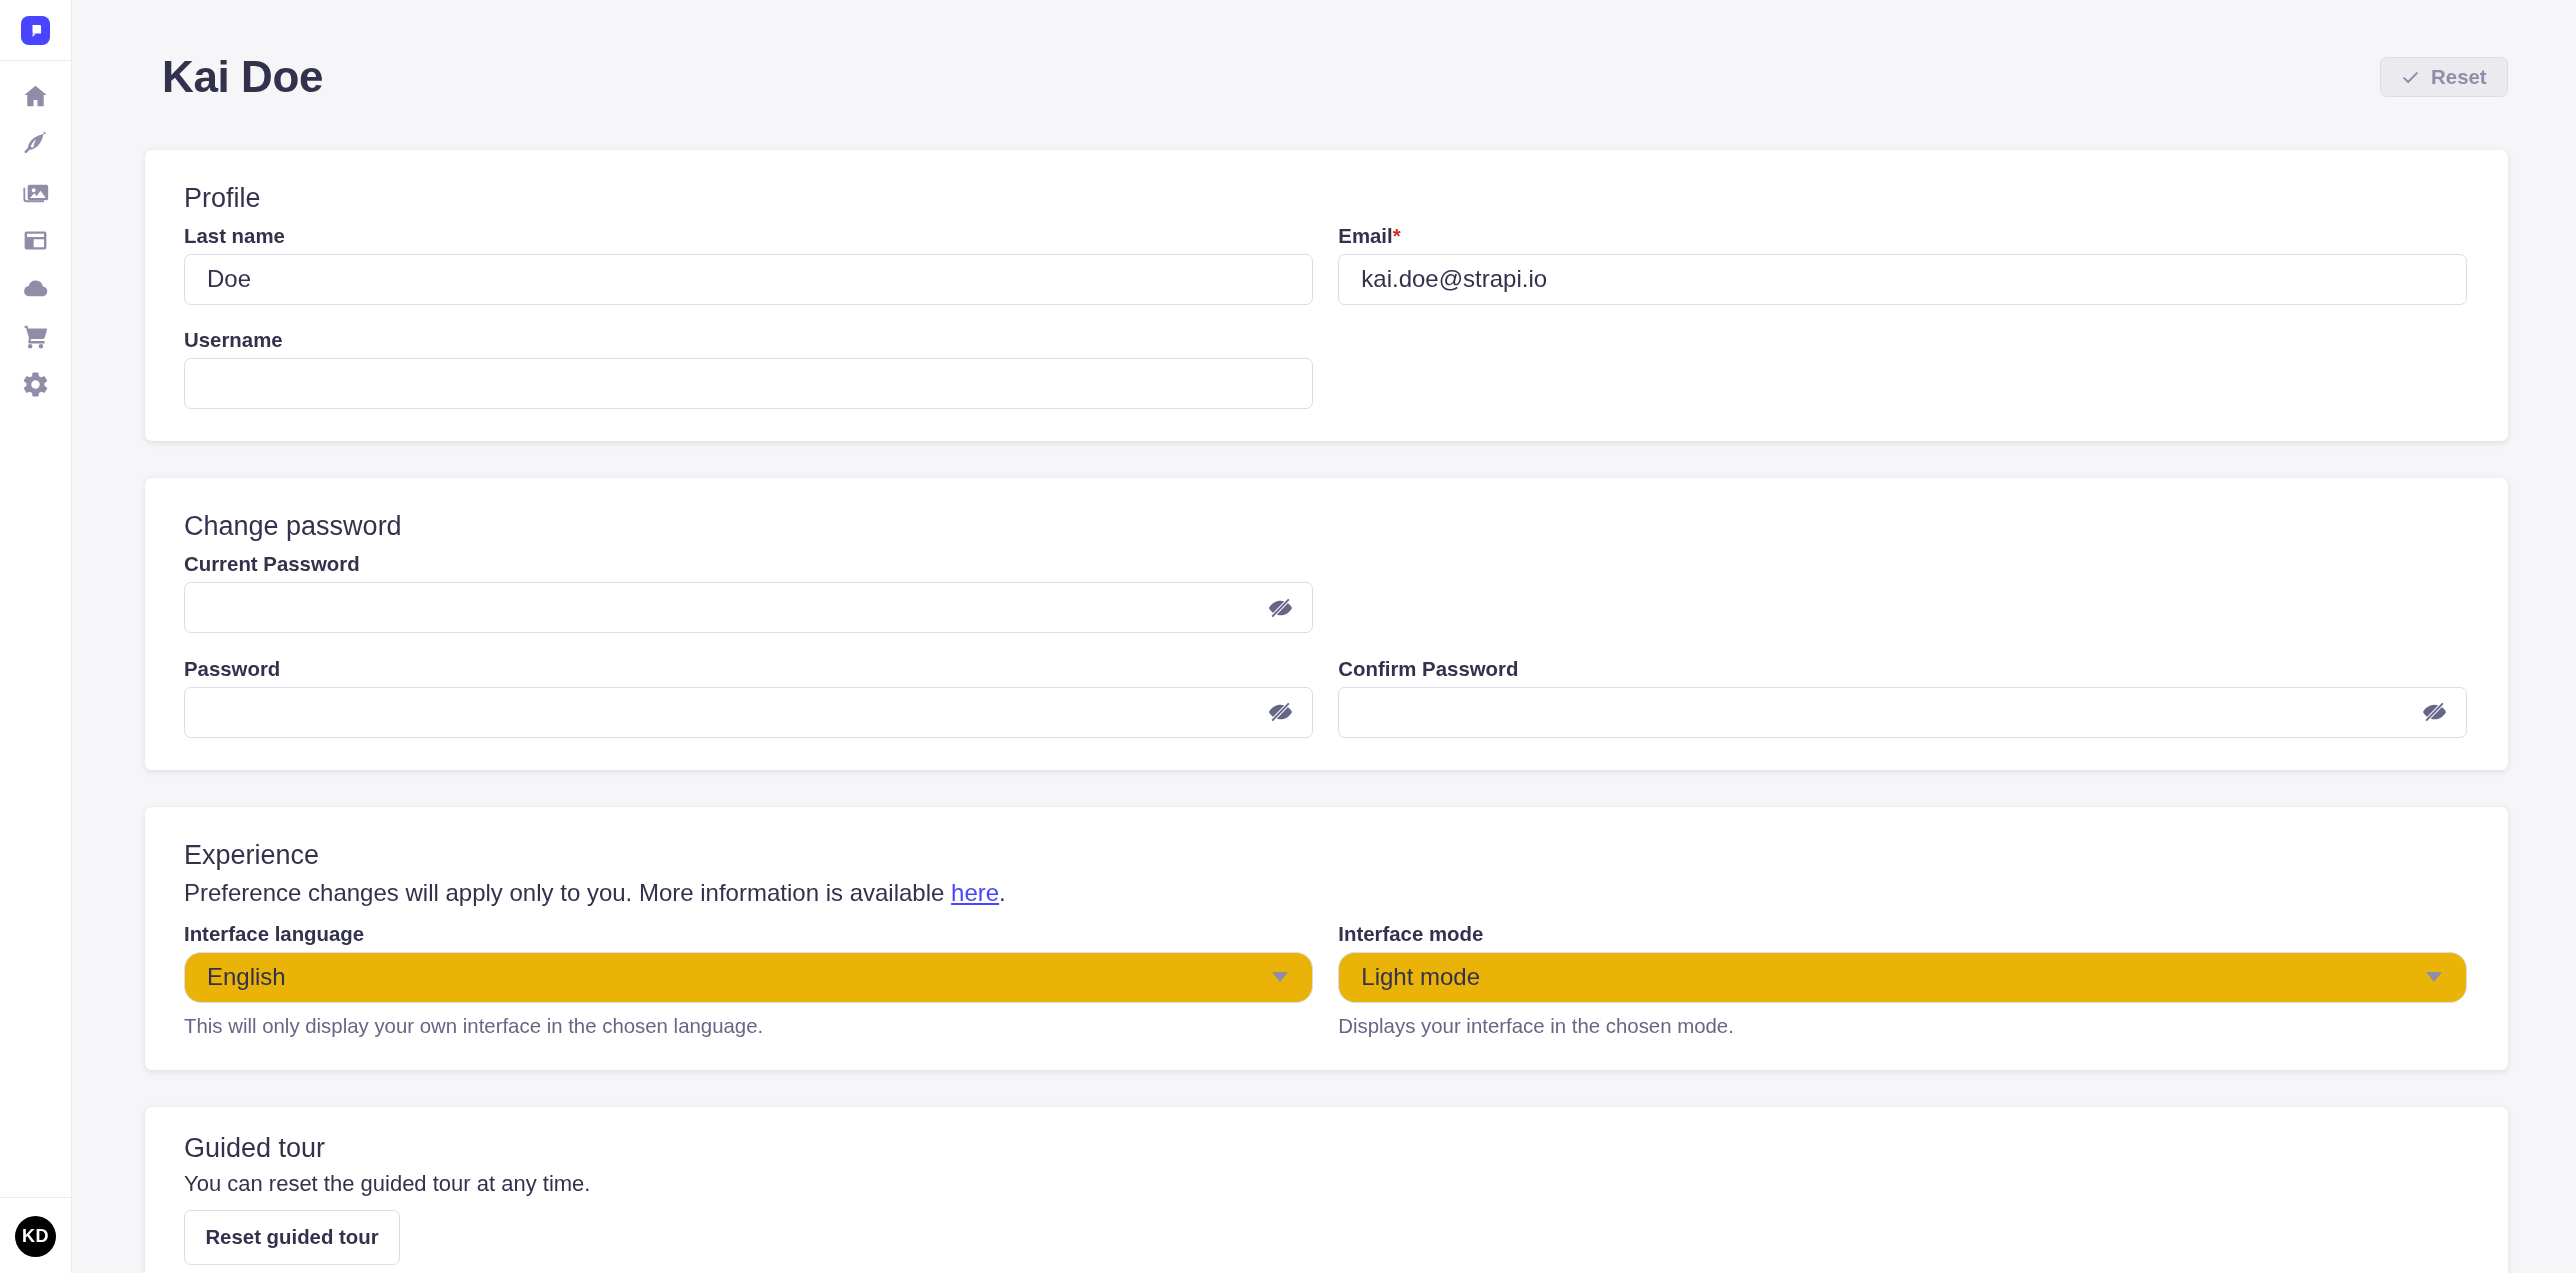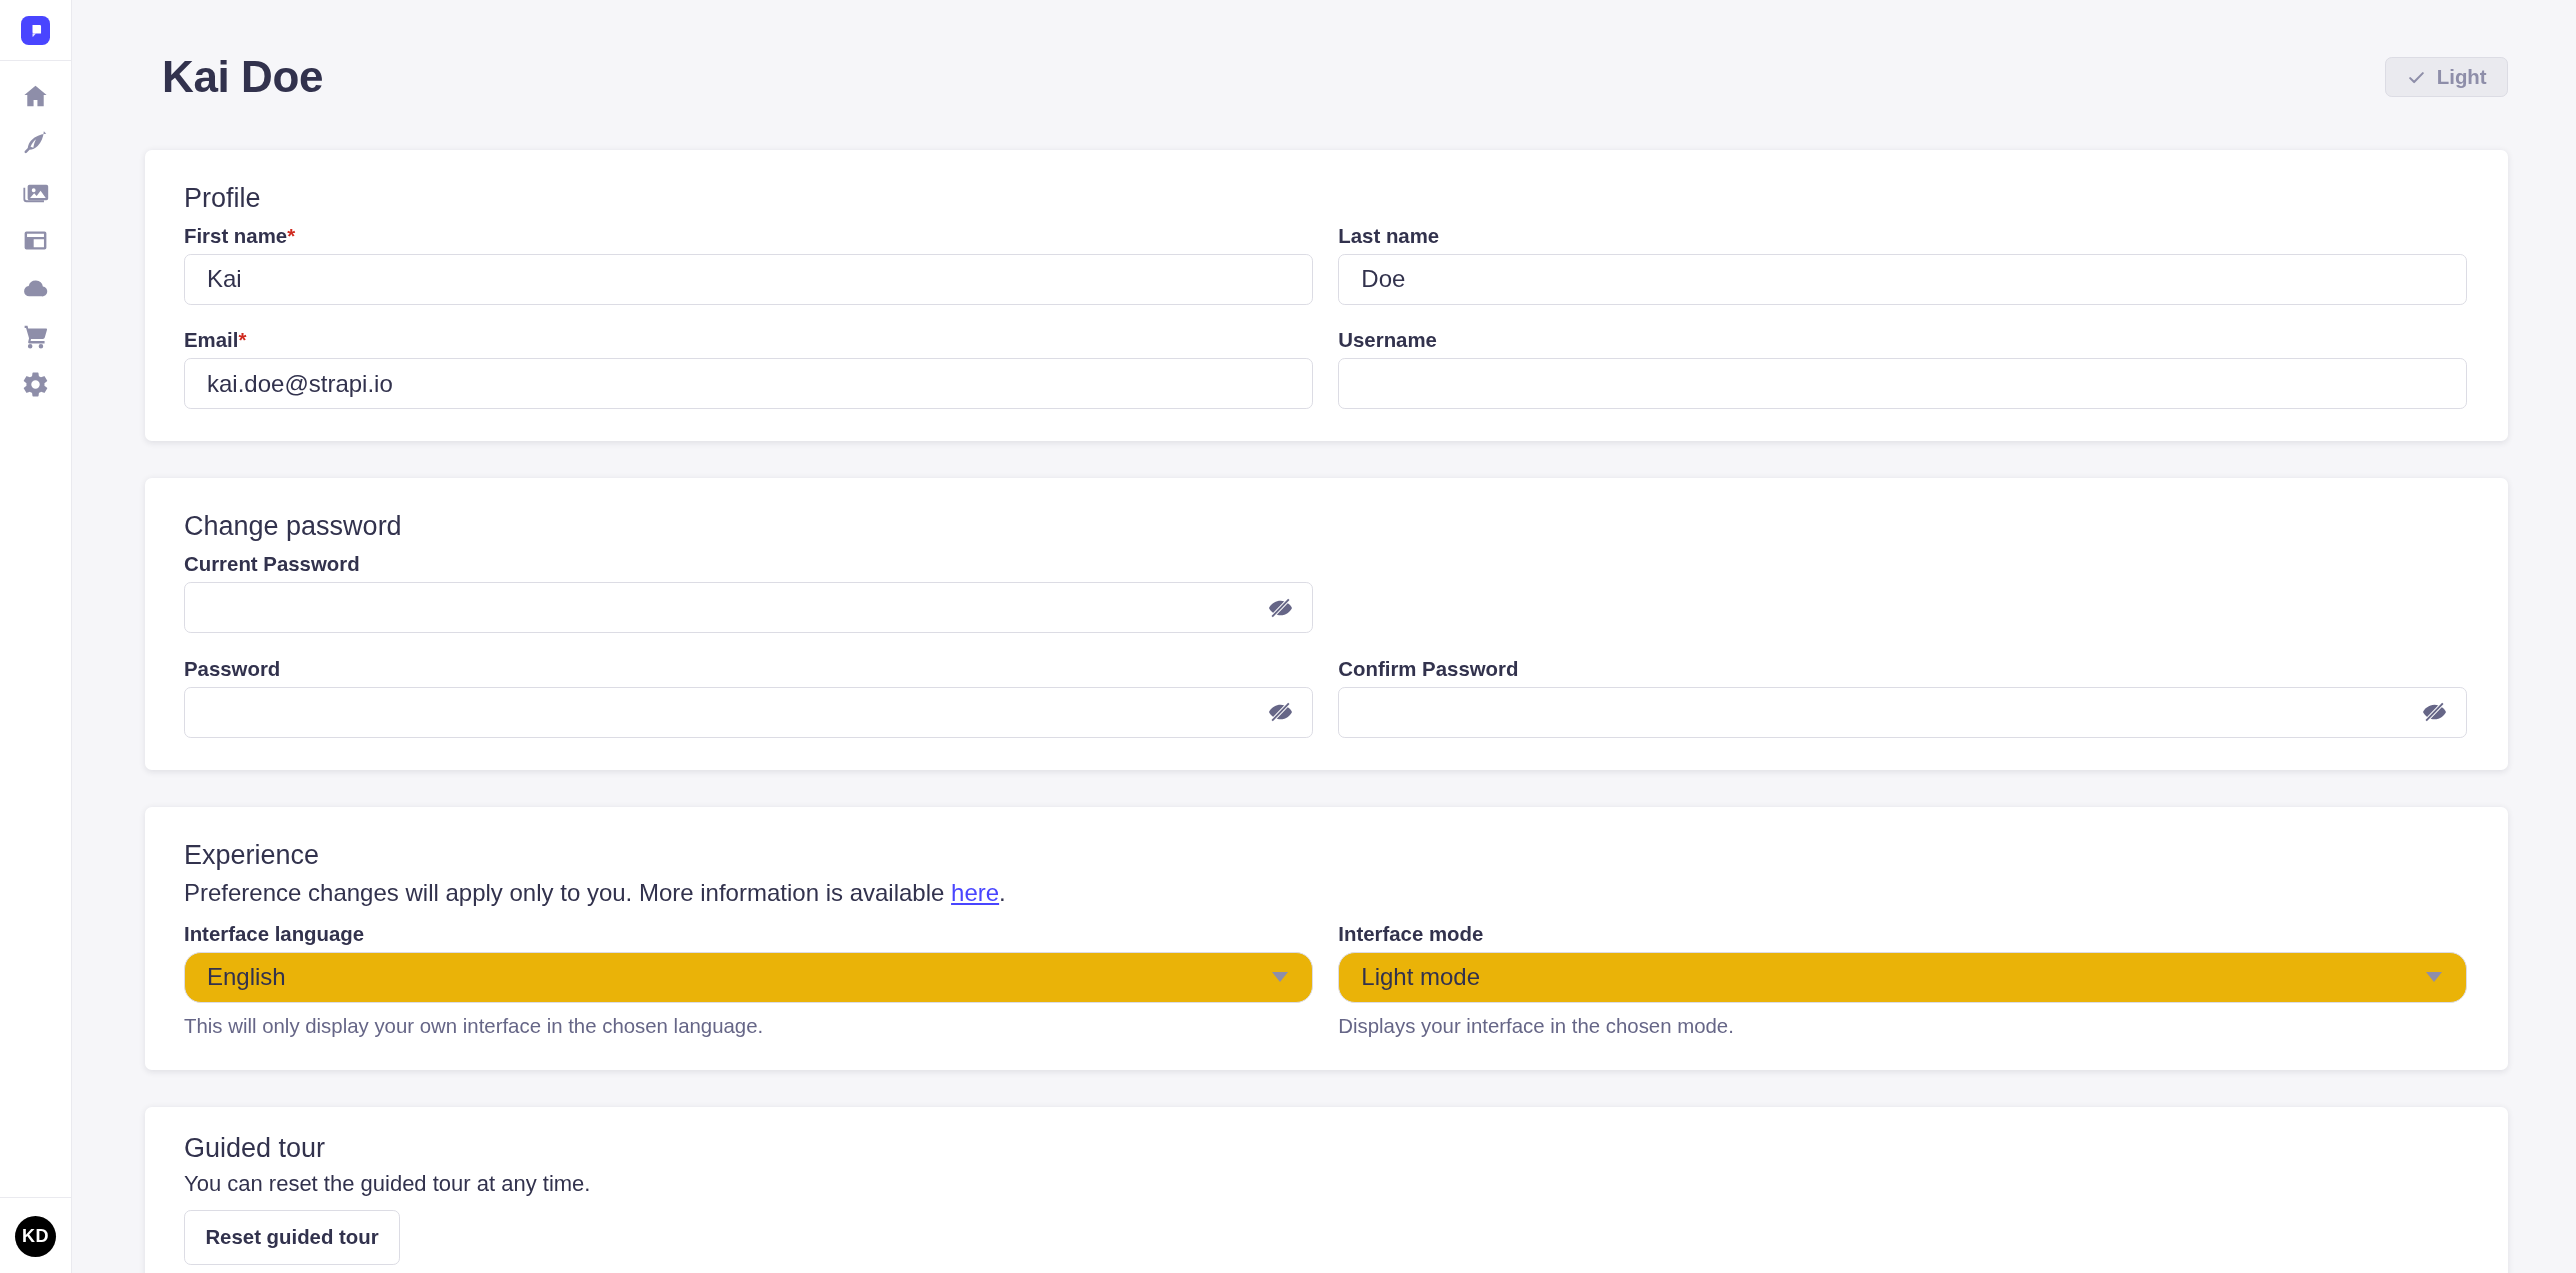--- a/index.html
+++ b/index.html
@@ -206,33 +206,29 @@
 </aside>
 
 <main class="main">
 
   <div class="header-row">
     <h1 class="page-title">Kai Doe</h1>
     <button class="save-btn">
       <svg viewBox="0 0 24 24" fill="none" stroke="#8e8ea9" stroke-width="2.6" stroke-linecap="round" stroke-linejoin="round">
         <path d="M4 12.8l5 5L20 6.5"></path>
       </svg>
-      <span>Light</span>
+      <span>Reset</span>
     </button>
   </div>
 
   <div class="content">
 
     <section class="card">
       <h2 class="section-title">Profile</h2>
       <div class="fields-grid">
-        <div class="field">
-          <label class="field-label"><span>First name</span><span class="required">*</span></label>
-          <input class="text-input" type="text" value="Kai" style="">
-        </div>
         <div class="field">
           <label class="field-label">Last name</label>
           <input class="text-input" type="text" value="Doe" style="">
         </div>
         <div class="field">
           <label class="field-label"><span>Email</span><span class="required">*</span></label>
           <input class="text-input" type="text" value="kai.doe@strapi.io" style="">
         </div>
         <div class="field">
           <label class="field-label">Username</label>

